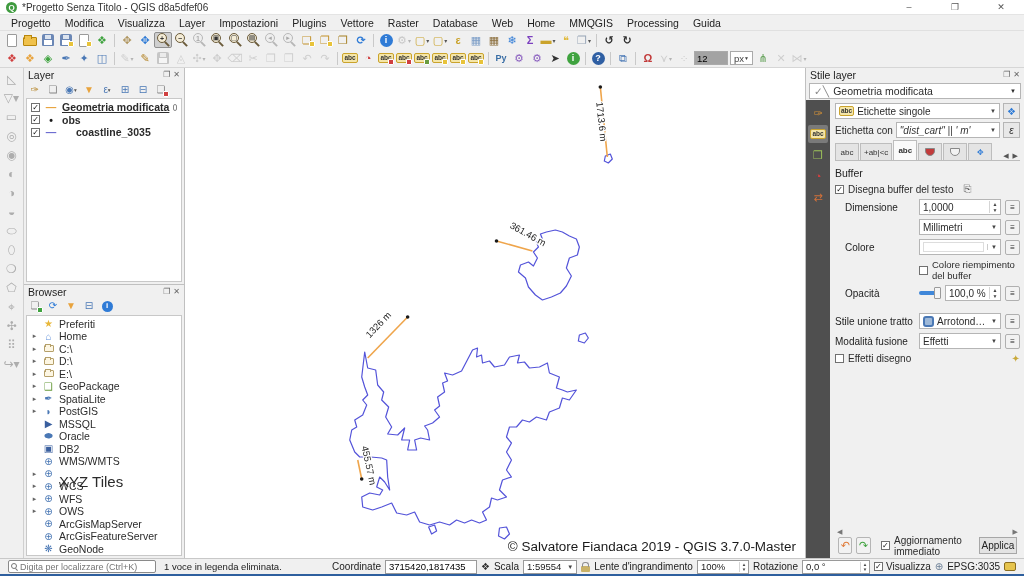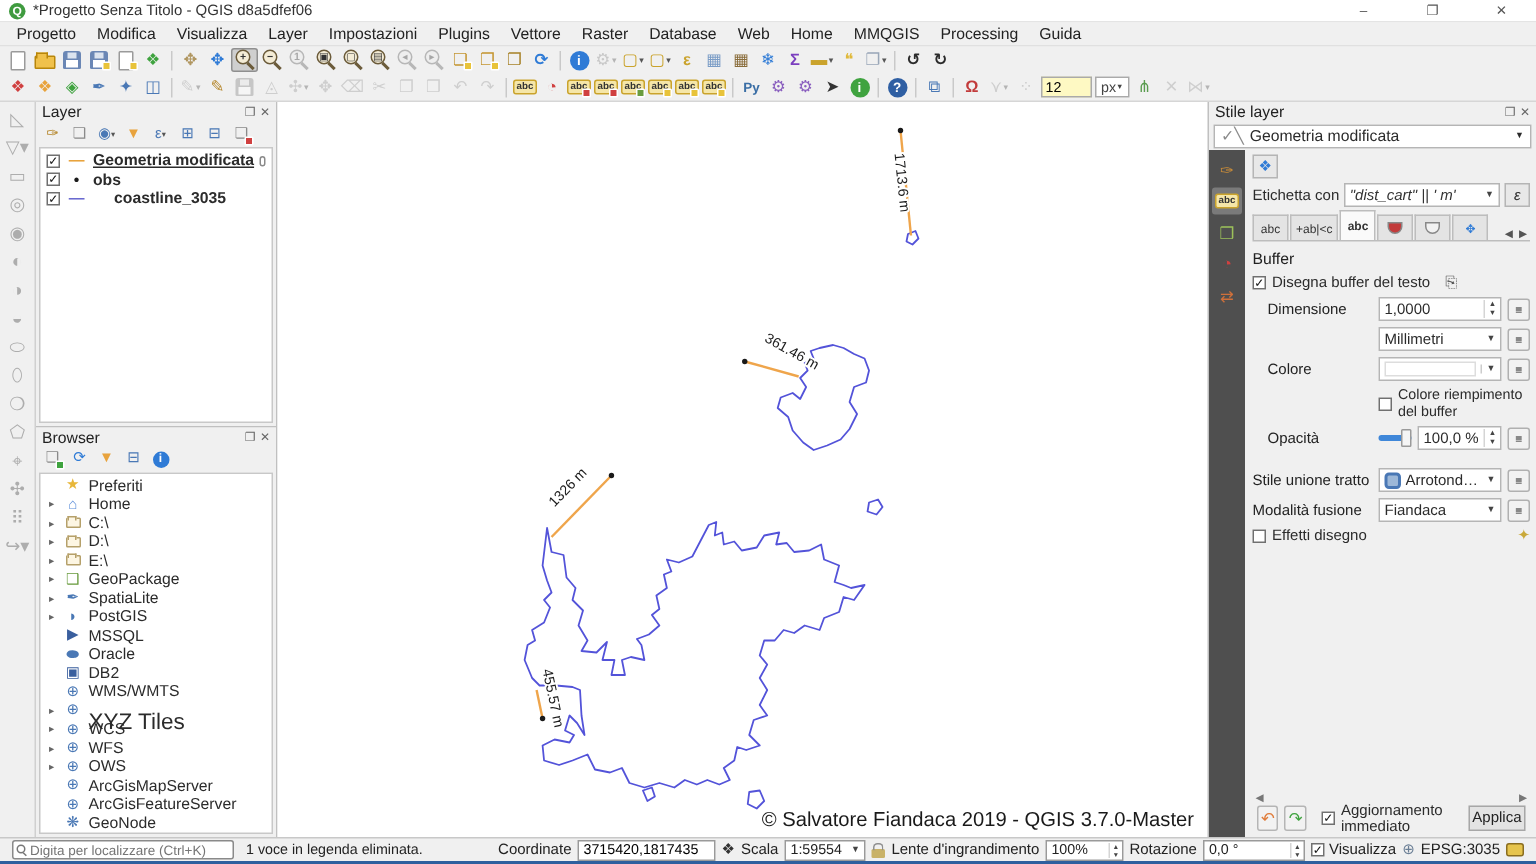--- a/index.html
+++ b/index.html
@@ -29,21 +29,21 @@
 .folderico{width:14px;height:9px;background:#f0c14b;border:1px solid #b8860b;border-radius:1px;position:relative;margin-top:3px}
 .folderico::before{content:"";position:absolute;top:-3px;left:0;width:6px;height:3px;background:#f0c14b;border:1px solid #b8860b;border-bottom:none}
 .floppyico{width:12px;height:12px;background:#6b87b5;border-radius:2px 2px 1px 1px;position:relative}
 .floppyico::before{content:"";position:absolute;top:1px;left:3px;width:6px;height:4px;background:#dce4ef}
 .floppyico::after{content:"";position:absolute;bottom:1px;left:2px;width:8px;height:5px;background:#fff}
 .magico{position:relative;width:14px;height:14px}
 .magico .lens{position:absolute;top:0;left:1px;width:10px;height:10px;border:1.6px solid #6b5b3a;border-radius:50%;background:#f4ecd6;display:flex;align-items:center;justify-content:center;font-size:7px;font-weight:bold;color:#333}
 .magico::after{content:"";position:absolute;width:6px;height:2px;background:#6b5b3a;transform:rotate(45deg);right:0;bottom:2px}
 .abcico{font-size:6.5px;font-weight:bold;color:#333;background:#f5e6a8;border:1px solid #caa32c;border-radius:2px;padding:0 1px;line-height:8px;position:relative}
 .round{border-radius:50%;width:13px;height:13px;display:flex;align-items:center;justify-content:center;font-weight:bold}
-.tb-input{width:34px;height:14px;font-size:9.5px;border:1px solid #aaa;background:#fef9c3;padding:0 2px;font-family:inherit}
+.tb-input{width:34px;height:14px;font-size:9.5px;border:1px solid #aaa;background:#a3a3a3;padding:0 2px;font-family:inherit}
 .tb-combo{height:14px;border:1px solid #aaa;background:#fff;display:flex;align-items:center;font-size:9.5px;padding:0 3px;gap:0;color:#444}
 
 #main{flex:1;display:flex;overflow:hidden}
 #left-strip{width:24px;background:#f0f0f0;border-right:1px solid #d0d0d0;display:flex;flex-direction:column;align-items:center;padding-top:2px;gap:1px}
 .lsic{width:20px;height:18px;display:flex;align-items:center;justify-content:center;font-size:12px;color:#adadad}
 #left-docks{width:161px;display:flex;flex-direction:column;border-right:1px solid #c0c0c0}
 .panel-head{height:14px;display:flex;align-items:center;padding:0 4px;background:#f0f0f0}
 .panel-head .pt{font-size:10.5px;color:#222}
 .dockbtns{margin-left:auto;display:flex;gap:3px}
 .dockbtn{font-size:8px;color:#666;line-height:1}
@@ -697,20 +697,25 @@
             </span>
             <span class="stripic">
               <span class="g" style="color: rgb(208, 64, 64);">◔</span>
             </span>
             <span class="stripic">
               <span class="g" style="color: rgb(208, 112, 58);">⇄</span>
             </span>
           </div>
         <div id="style-content">
           <div class="sc-row">
+            <div class="combo">
+              <span class="abcico">abc</span>
+              <span class="cv">Etichette singole</span>
+              <span class="ca">▼</span>
+            </div>
             <span class="sqbtn" style="color:#2f7bd6">❖</span>
           </div>
           <div class="sc-row">
             <span style="font-size:10px;flex:none">Etichetta con</span>
             <div class="combo">
               <span class="cv" style="font-style:italic;color:#333">"dist_cart"  ||  ' m'</span>
               <span class="ca">▼</span>
             </div>
             <span class="sqbtn" style="font-style:italic">ε</span>
           </div>
@@ -798,21 +803,21 @@
               <span class="joinsym"></span>
               <span class="cv">Arrotondato</span>
               <span class="ca">▼</span>
             </div>
             <span class="ovr">≡</span>
           </div>
 
           <div class="form-row">
             <span class="form-label">Modalità fusione</span>
             <div class="combo">
-              <span class="cv">Fiandaca</span>
+              <span class="cv">Effetti</span>
               <span class="ca">▼</span>
             </div>
             <span class="ovr">≡</span>
           </div>
 
           <div class="form-row">
             <span class="cb" style="color:transparent">✓</span>
             <span style="font-size:10px">Effetti disegno</span>
             <span style="margin-left:auto;color:#c9a93a;font-size:10px">✦</span>
           </div>

